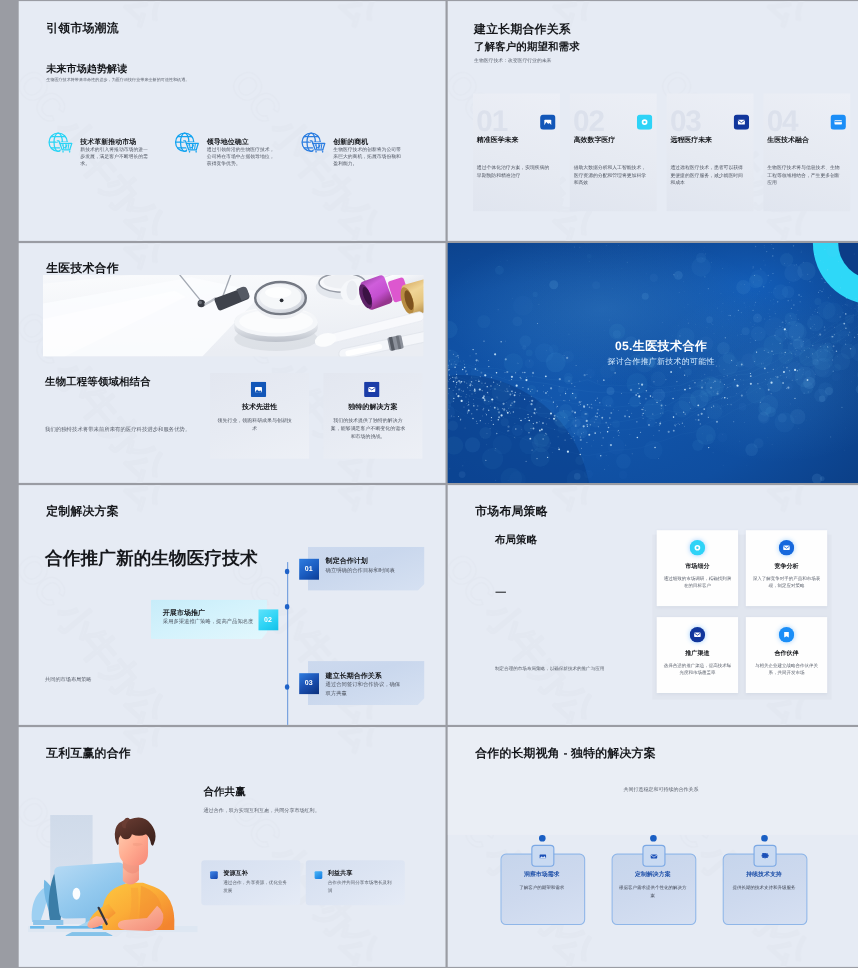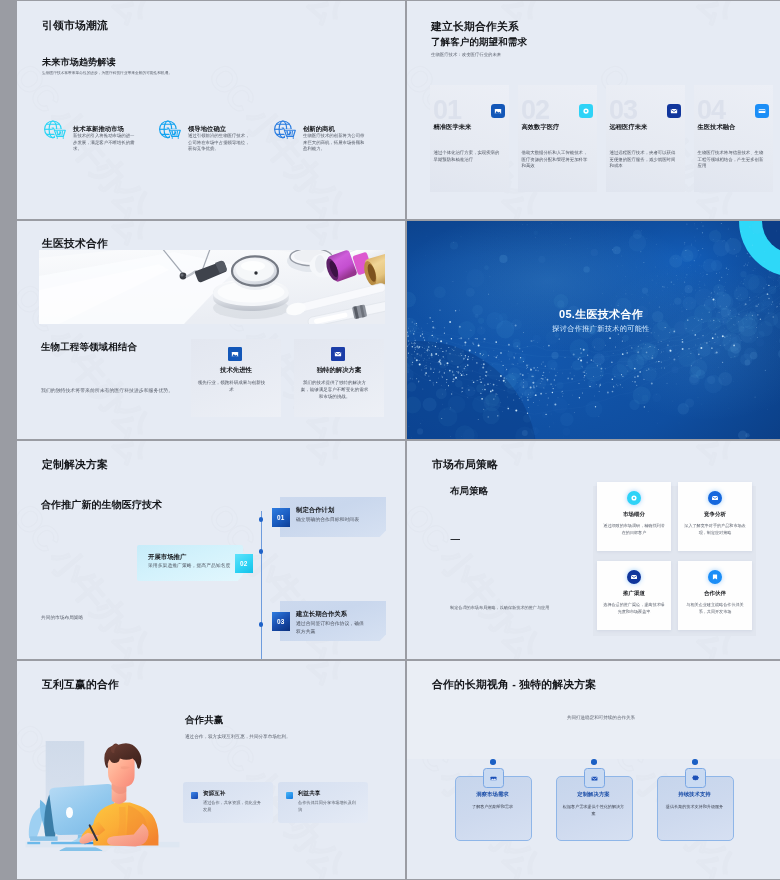--- a/index.html
+++ b/index.html
@@ -1754,21 +1754,21 @@
 </svg>
 
 </div>
 
 <div class="slide" style="left:1px;top:441px">
   <svg class="wm" width="388" height="218">
   <rect width="388" height="218" fill="url(#wmp)"></rect>
 </svg>
 
   <div class="ttl" style="left:25px;top:17px">定制解决方案</div>
-  <div class="hd" style="left:24px;top:57px;font-size:10px">合作推广新的生物医疗技术</div>
+  <div class="hd" style="left:24px;top:57px;font-size:16px">合作推广新的生物医疗技术</div>
   <div class="sub" style="left:24px;top:173px;font-size:4.7px">共同的市场布局策略</div>
 
   <div class="s5line"></div>
   <div class="s5dot" style="top:76px"></div>
   <div class="s5dot" style="top:108px"></div>
   <div class="s5dot" style="top:181px"></div>
 
   <div class="s5card c1">
     <div class="panel"></div>
     <div class="badge">01</div>

